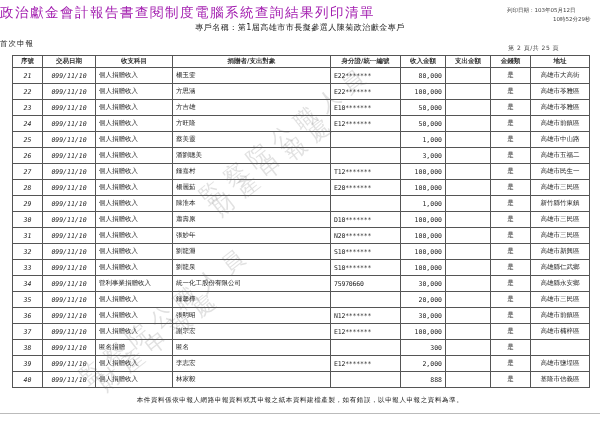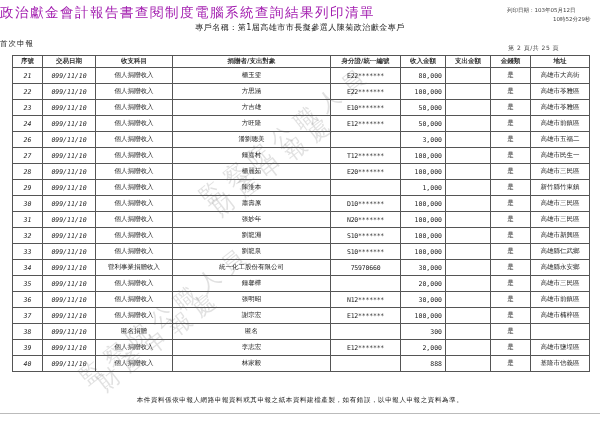--- a/index.html
+++ b/index.html
@@ -27,21 +27,21 @@
     position: absolute; top: 55px; left: 12px; width: 577px;
     border-collapse: collapse; table-layout: fixed;
     border: 1.3px solid #333;
   }
   table.ledger th, table.ledger td {
     border: 1px solid #555; height: 15px; padding: 0 3px;
     font-size: 6.5px; white-space: nowrap; overflow: hidden;
   }
   table.ledger th { height: 11px; font-weight: bold; font-size: 6.5px; text-align: center; color: #333; }
   td.c-center { text-align: center; }
-  td.c-left { text-align: center; }
+  td.c-left { text-align: left; }
   td.mono { font-family: "DejaVu Sans Mono", monospace; font-size: 6px; font-style: italic; }
   td.idn { font-family: "DejaVu Sans Mono", monospace; font-size: 5px; letter-spacing: -0.2px; }
   td.amt { font-family: "DejaVu Sans Mono", monospace; font-size: 6.5px; text-align: right; margin-left: 36px; }
   td.name { font-size: 6.5px; }
 
   .footer-note {
     position: absolute; top: 396px; left: 0; width: 600px; text-align: center;
     font-size: 6.5px; letter-spacing: 0.6px; color: #222;
   }
   .bottom-rule { position: absolute; top: 413px; left: 0; width: 600px; height: 1px; background: #bbb; }
@@ -130,20 +130,31 @@
         <td class="c-center mono">099/11/10</td>
         <td class="c-left">個人捐贈收入</td>
         <td class="c-left name">方旺隆</td>
         <td class="c-left idn">E12*******</td>
         <td class="amt">50,000</td>
         <td class="amt"></td>
         <td class="c-center">是</td>
         <td class="c-center">高雄市前鎮區</td>
       </tr>
       <tr>
+        <td class="c-center mono">25</td>
+        <td class="c-center mono">099/11/10</td>
+        <td class="c-left">個人捐贈收入</td>
+        <td class="c-left name">蔡美靈</td>
+        <td class="c-left idn"></td>
+        <td class="amt">1,000</td>
+        <td class="amt"></td>
+        <td class="c-center">是</td>
+        <td class="c-center">高雄市中山路</td>
+      </tr>
+      <tr>
         <td class="c-center mono">26</td>
         <td class="c-center mono">099/11/10</td>
         <td class="c-left">個人捐贈收入</td>
         <td class="c-left name">潘劉聰美</td>
         <td class="c-left idn"></td>
         <td class="amt">3,000</td>
         <td class="amt"></td>
         <td class="c-center">是</td>
         <td class="c-center">高雄市五福二</td>
       </tr>

